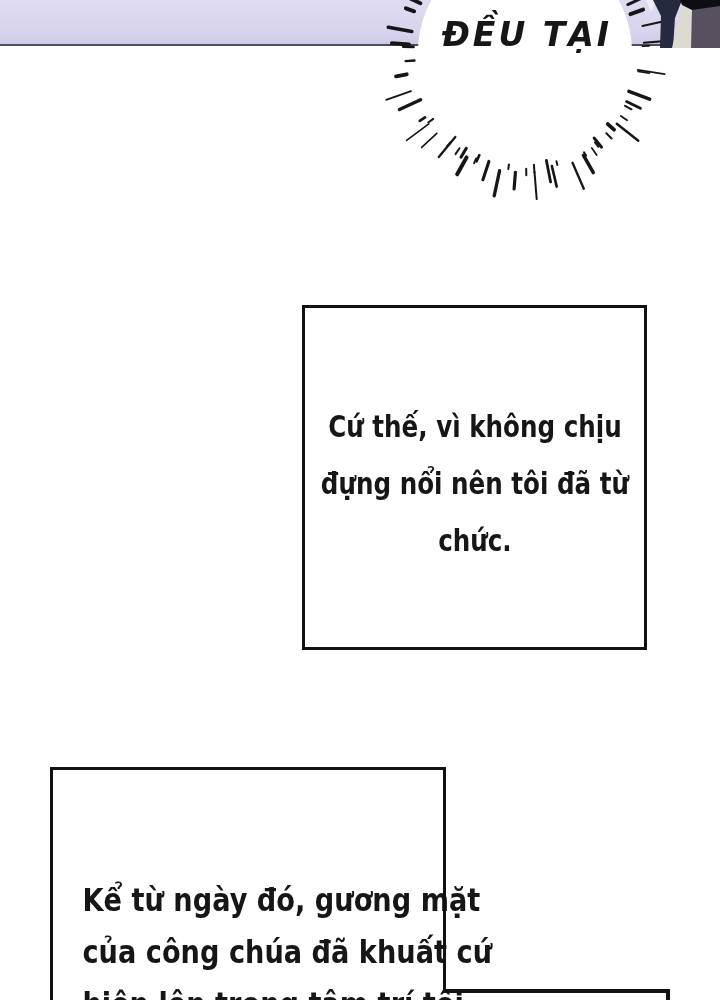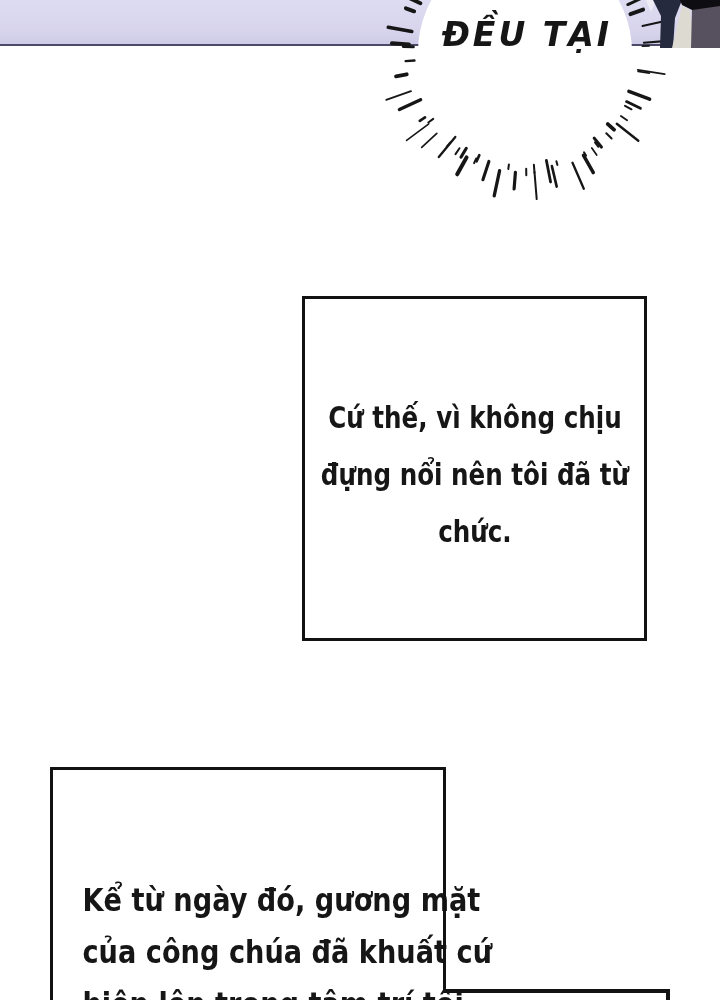--- a/index.html
+++ b/index.html
@@ -24,21 +24,21 @@
     position:absolute;left:420px;top:8px;width:214px;
     text-align:center;
     font-weight:bold;font-style:italic;
     font-size:33px;line-height:54px;letter-spacing:3px;
     white-space:nowrap;
   }
   
   .figure-svg{position:absolute;left:620px;top:0;width:100px;height:48px;}
   
   .caption-mid{
-    position:absolute;left:302px;top:296px;width:345px;height:345px;
+    position:absolute;left:302px;top:305px;width:345px;height:345px;
     box-sizing:border-box;border:3px solid #121212;background:#ffffff;
     display:flex;align-items:center;justify-content:center;
   }
   .caption-mid .cap-text{
     padding-top:12px;
     text-align:center;font-weight:bold;
     font-size:30px;line-height:57px;
     transform:scaleX(0.82);transform-origin:50% 50%;
     white-space:nowrap;
   }

